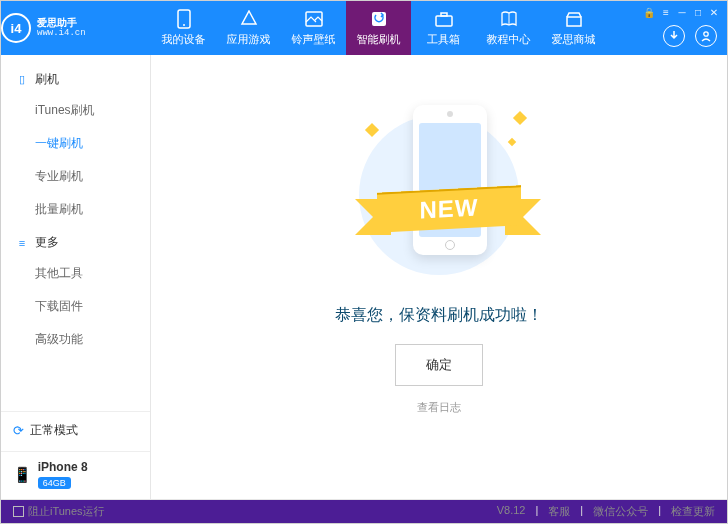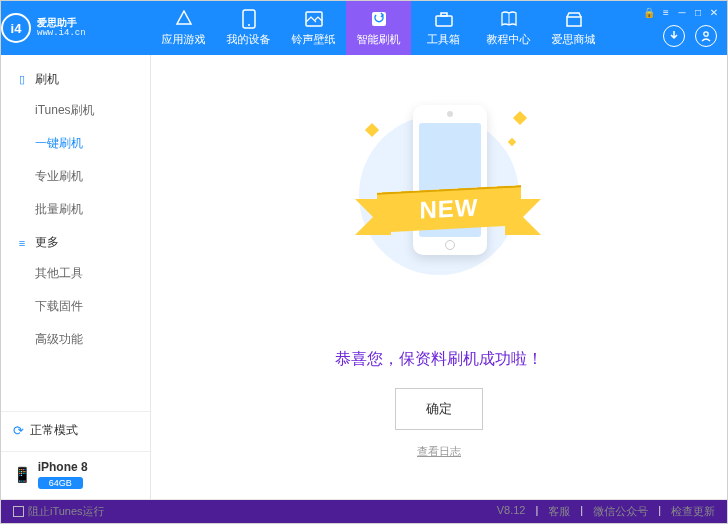--- a/index.html
+++ b/index.html
@@ -6,62 +6,62 @@
 body { width: 728px; height: 524px; overflow: hidden; background: #fff; }
 .app { width: 728px; height: 524px; display: flex; flex-direction: column; border: 1px solid #d0d0d0; }
 .header { height: 54px; background: #1b8cff; display: flex; align-items: center; color: #fff; position: relative; }
 .logo-area { display: flex; align-items: center; width: 150px; }
 .logo-circle { width: 30px; height: 30px; border: 2px solid #fff; border-radius: 50%; display: flex; align-items: center; justify-content: center; font-weight: bold; font-size: 13px; color: #fff; }
 .logo-text { margin-left: 6px; }
 .logo-title { font-size: 10px; font-weight: bold; line-height: 1; }
 .logo-sub { font-size: 9px; opacity: 0.9; line-height: 1.2; font-family: Liberation Mono, monospace; }
 .tabs { display: flex; height: 54px; }
 .tab { width: 65px; display: flex; flex-direction: column; align-items: center; justify-content: center; font-size: 11px; cursor: pointer; }
-.tab.active { background: #8b5cf6; }
+.tab.active { background: #701a75; }
 .tab-icon { width: 20px; height: 20px; margin-bottom: 3px; display: flex; align-items: center; justify-content: center; }
 .win-controls { position: absolute; right: 6px; top: 4px; display: flex; gap: 2px; }
 .win-btn { width: 14px; height: 14px; display: flex; align-items: center; justify-content: center; font-size: 10px; cursor: pointer; opacity: 0.9; }
 .header-actions { position: absolute; right: 10px; bottom: 8px; display: flex; gap: 10px; }
 .circle-btn { width: 22px; height: 22px; border: 1.5px solid #fff; border-radius: 50%; display: flex; align-items: center; justify-content: center; cursor: pointer; }
 .body { flex: 1; display: flex; overflow: hidden; }
 .sidebar { width: 150px; border-right: 1px solid #e6e6e6; display: flex; flex-direction: column; background: #fff; font-size: 12px; }
 .side-content { flex: 1; overflow-y: auto; padding-top: 8px; }
 .side-group { padding: 8px 14px 6px; display: flex; align-items: center; color: #333; }
 .side-group-icon { width: 14px; text-align: center; color: #1b8cff; margin-right: 6px; font-size: 11px; }
 .side-item { padding: 8px 14px 8px 34px; color: #666; cursor: pointer; }
 .side-item.active { color: #1b8cff; }
 .side-bottom { border-top: 1px solid #eee; padding: 10px 12px; }
 .side-mode { display: flex; align-items: center; font-size: 12px; color: #333; margin-bottom: 2px; }
 .mode-icon { color: #1b8cff; margin-right: 6px; font-size: 13px; }
 .side-device { padding: 8px 12px 10px; border-top: 1px solid #eee; display: flex; align-items: center; }
 .dev-icon { color: #1b8cff; font-size: 15px; margin-right: 6px; }
 .dev-name { font-size: 12px; font-weight: bold; color: #333; }
-.dev-badge { display: inline-block; background: #1b8cff; color: #fff; font-size: 9px; padding: 1px 11px; border-radius: 3px; margin-top: 3px; }
+.dev-badge { display: inline-block; background: #1b8cff; color: #fff; font-size: 9px; padding: 1px 5px; border-radius: 3px; margin-top: 3px; }
 .side-checks { border: 2px solid #e74c3c; padding: 8px 10px; display: flex; gap: 14px; font-size: 11px; color: #888; margin: 0; }
 .chk { display: flex; align-items: center; gap: 4px; cursor: pointer; }
 .chk-box { width: 11px; height: 11px; border: 1px solid #bbb; }
 .main { flex: 1; display: flex; flex-direction: column; align-items: center; padding-top: 50px; background: #fff; }
 .illus { width: 200px; height: 180px; position: relative; margin-bottom: 20px; }
 .circle-bg { width: 160px; height: 160px; background: #e8f3ff; border-radius: 50%; position: absolute; left: 20px; top: 10px; }
 .phone { position: absolute; left: 74px; top: 0px; width: 74px; height: 150px; background: #fff; border-radius: 10px; box-shadow: 0 4px 12px rgba(0,0,0,0.12); }
 .phone::before { content:""; position:absolute; top:6px; left:50%; transform:translateX(-50%); width:6px; height:6px; background:#ddd; border-radius:50%; }
 .phone-screen { position:absolute; top:18px; left:6px; right:6px; bottom:18px; background:#cfe6ff; border-radius:3px; }
 .phone-btn { position:absolute; bottom:5px; left:50%; transform:translateX(-50%); width:10px; height:10px; border:1px solid #ccc; border-radius:50%; }
 .ribbon { position: absolute; left: 14px; top: 78px; width: 190px; height: 52px; }
 .ribbon-main { position: absolute; left: 24px; top: 6px; width: 144px; height: 40px; background: #ffcf3e; transform: skewY(-3deg); display: flex; align-items: center; justify-content: center; font-weight: 900; font-size: 24px; color: #fff; letter-spacing: 1px; box-shadow: 0 2px 0 #e0a600 inset; }
 .ribbon-l, .ribbon-r { position: absolute; top: 16px; width: 0; height: 0; border: 18px solid #ffcf3e; }
 .ribbon-l { left: 2px; border-left-color: transparent; }
 .ribbon-r { right: 2px; border-right-color: transparent; }
 .spark { position:absolute; width:10px; height:10px; background:#ffcf3e; transform: rotate(45deg);}
 .spark.s1 { left:28px; top:20px; }
 .spark.s2 { right:14px; top:8px; }
 .spark.s3 { right:24px; top:34px; width:6px; height:6px;}
-.success-text { font-size: 16px; color: #6d28d9; margin-bottom: 18px; margin-top: 44px; }
+.success-text { font-size: 16px; color: #0c4a6e; margin-bottom: 18px; }
 .ok-btn { padding: 11px 30px; border: 1px solid #ccc; background: #fff; font-size: 13px; color: #333; cursor: pointer; margin-bottom: 14px; }
-.log-link { font-size: 11px; color: #999; cursor: pointer; text-decoration: underline; }
+.log-link { font-size: 11px; color: #999; cursor: pointer; }
 .footer { height: 24px; border-top: 1px solid #e6e6e6; display: flex; align-items: center; padding: 0 12px; font-size: 11px; color: #888; background: #4c1d95; }
 .foot-chk { display: flex; align-items: center; gap: 4px; cursor: pointer; }
 .foot-right { margin-left: auto; display: flex; gap: 10px; }
 .foot-sep { color: #ddd; }
 svg { display: block; }
 </style>
 </head>
 <body>
 
 <div class="app">
@@ -69,34 +69,34 @@
     <div class="logo-area">
       <div class="logo-circle">i4</div>
       <div class="logo-text">
         <div class="logo-title">爱思助手</div>
         <div class="logo-sub">www.i4.cn</div>
       </div>
     </div>
     <div class="tabs">
       <div class="tab">
           <div class="tab-icon">
-            <svg width="18" height="18" viewBox="0 0 18 18">
-              <path d="M9 1 L16 14 H2 Z" fill="none" stroke="#fff" stroke-width="1.5"></path>
-            </svg>
-          </div>
-          <span>应用游戏</span>
-        </div>
-      <div class="tab">
-          <div class="tab-icon">
             <svg width="14" height="20" viewBox="0 0 14 20">
               <rect x="1" y="1" width="12" height="18" rx="2" fill="none" stroke="#fff" stroke-width="1.5"></rect>
               <circle cx="7" cy="16" r="1" fill="#fff"></circle>
             </svg>
           </div>
           <span>我的设备</span>
+        </div>
+      <div class="tab">
+          <div class="tab-icon">
+            <svg width="18" height="18" viewBox="0 0 18 18">
+              <path d="M9 1 L16 14 H2 Z" fill="none" stroke="#fff" stroke-width="1.5"></path>
+            </svg>
+          </div>
+          <span>应用游戏</span>
         </div>
       <div class="tab">
           <div class="tab-icon">
             <svg width="18" height="16" viewBox="0 0 18 16">
               <rect x="1" y="1" width="16" height="14" rx="1" fill="none" stroke="#fff" stroke-width="1.5"></rect>
               <path d="M1 11 L6 6 L11 11 M10 9 L13 6 L17 10" fill="none" stroke="#fff" stroke-width="1.2"></path>
             </svg>
           </div>
           <span>铃声壁纸</span>
         </div>

